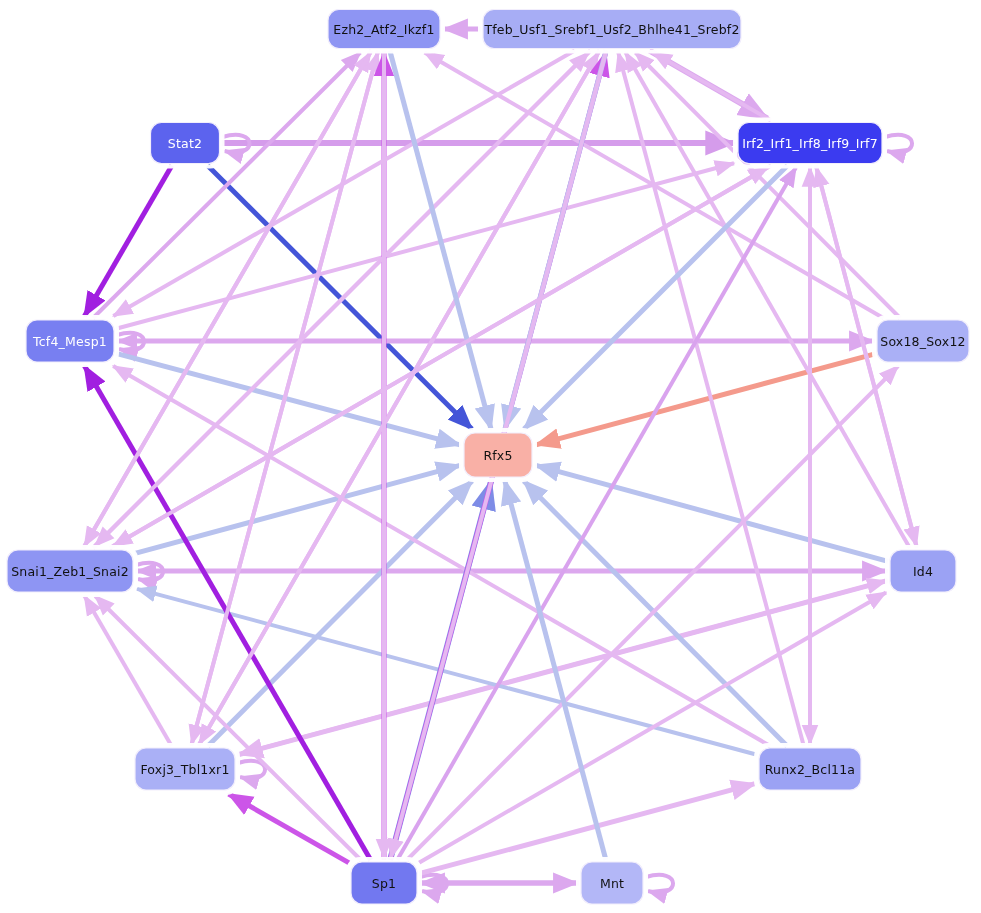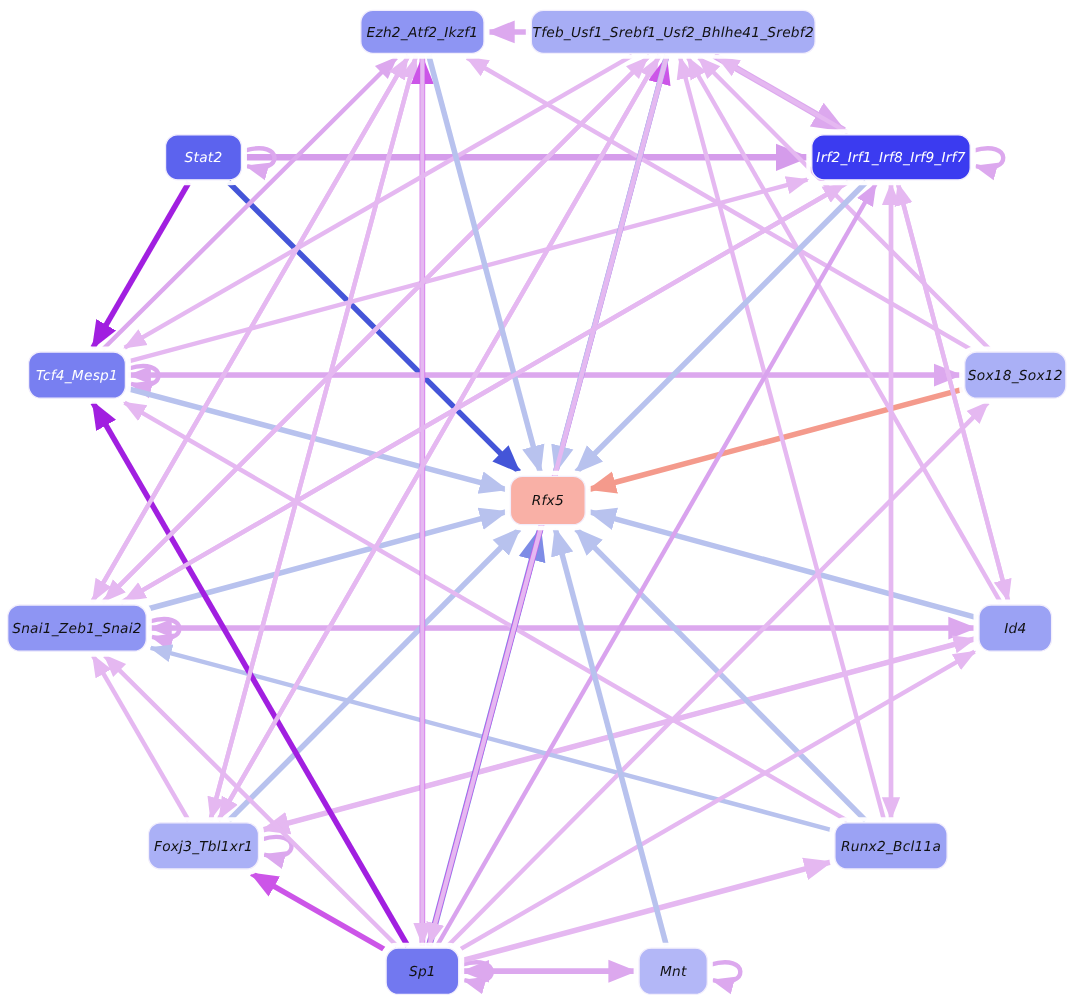--- a/index.html
+++ b/index.html
@@ -1,17 +1,17 @@
 <!DOCTYPE html>
 <html><head>
 <meta charset="utf-8">
 <style>
   html,body{margin:0;padding:0;background:#ffffff;}
   body{width:981px;height:913px;font-family:"DejaVu Sans",sans-serif;}
-  #canvas{position:relative;width:981px;height:913px;overflow:hidden;background:#ffffff;font-style:italic;}
+  #canvas{position:relative;width:981px;height:913px;overflow:hidden;background:#ffffff;}
   svg#graph{position:absolute;left:0;top:0;width:981px;height:913px;}
   .node-label{
     dominant-baseline:middle;
     text-anchor:middle;
     font-family:"DejaVu Sans",sans-serif;
     font-size:12.5px;
     letter-spacing:0.2px;
   }
   .node-box{stroke:#f2eefc;stroke-width:1.2;}
   .node-halo{fill:none;stroke:#ffffff;stroke-width:4;opacity:.95;}

